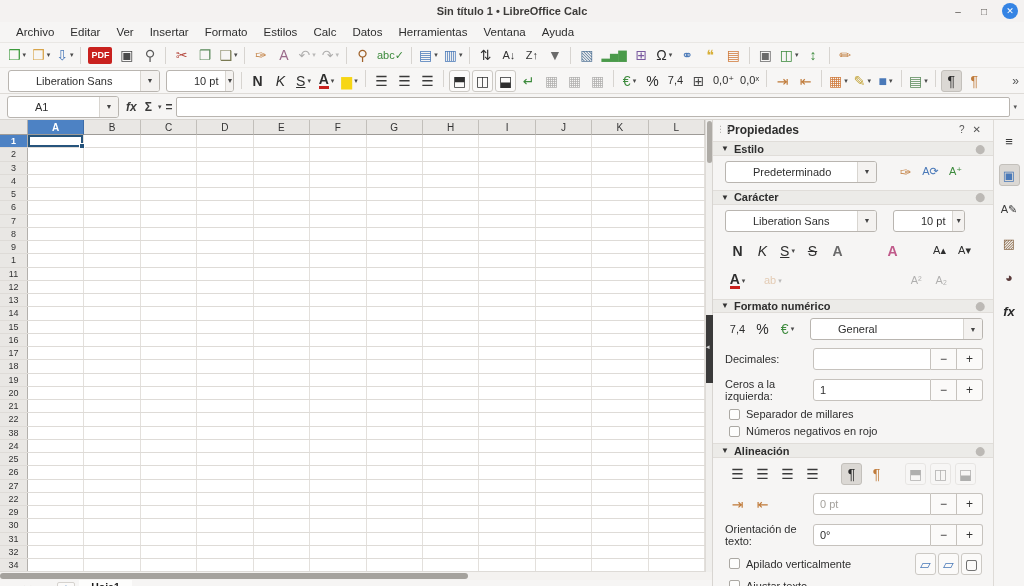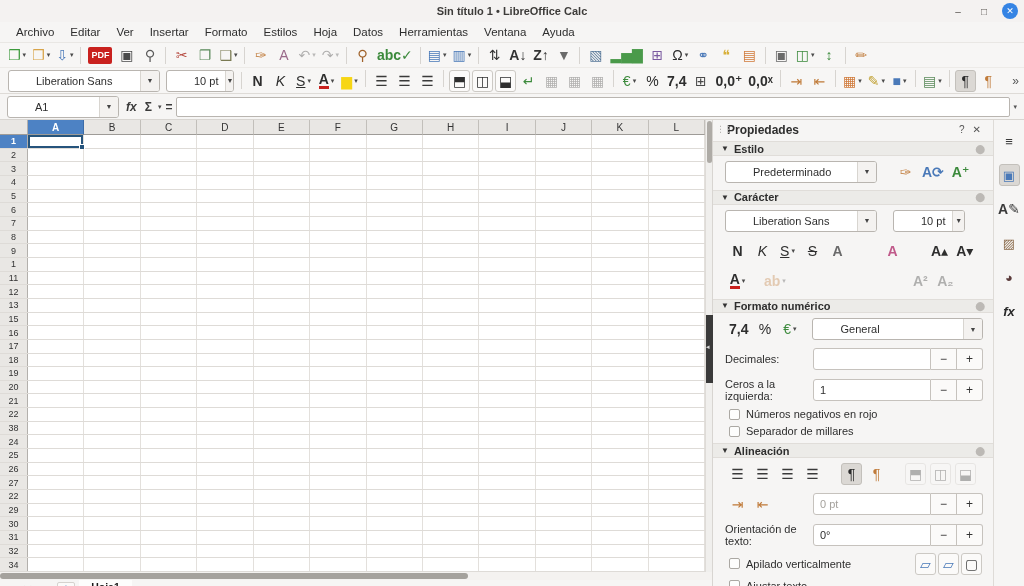--- a/index.html
+++ b/index.html
@@ -20,21 +20,21 @@
   .menubar { height:20px; display:flex; align-items:center; padding:0 8px; background:#f6f5f4; }
   .menubar .mitem { padding:1px 8px; font-size:11.5px; color:#2e2e2e; border-radius:3px; }
 
   
   .toolbar { height:26px; display:flex; align-items:center; padding:0 5px; background:#f7f6f5; }
   #toolbar1 { border-top:1px solid #e9e7e4; border-bottom:1px solid #edebe8; }
   #toolbar2 { border-bottom:1px solid #dedbd7; }
   .tb-btn { height:22px; min-width:21px; padding:0 1px; display:inline-flex; align-items:center;
      justify-content:center; border-radius:3px; margin:0 1px; border:1px solid transparent; }
   .tb-btn .glyph { font-size:14px; line-height:1; }
-  .tb-btn .glyph.small { font-size:14px; font-weight:bold; letter-spacing:0; }
+  .tb-btn .glyph.small { font-size:11px; font-weight:normal; letter-spacing:0; }
   .tb-btn .glyph.chip { color:#fff; font-size:9px; font-weight:bold; padding:4px 3px; border-radius:2px; }
   .tb-btn.pressed { background:#dbd8d4; border-color:#c3c0bb; }
   .tb-btn.disabled { opacity:.35; }
   .tb-btn.boxed { border:1px solid #ccc9c4; background:#fbfaf9; }
   .dd { font-size:7px; color:#4a4a4a; margin-left:2px; }
   .sep { width:1px; height:17px; background:#d7d4d0; margin:0 4px; display:inline-block; }
   .gap { display:inline-block; }
   .b { font-weight:bold; } .i { font-style:italic; } .u { text-decoration:underline; }
   .strike { text-decoration:line-through; }
   .ured { border-bottom:3px solid #c9211e; line-height:.9; }
@@ -138,21 +138,21 @@
   </div>
 </div>
 
 <div class="menubar" id="menubar">
     <button class="mitem">Archivo</button>
     <button class="mitem">Editar</button>
     <button class="mitem">Ver</button>
     <button class="mitem">Insertar</button>
     <button class="mitem">Formato</button>
     <button class="mitem">Estilos</button>
-    <button class="mitem">Hoja</button>
+    <button class="mitem">Calc</button>
     <button class="mitem">Datos</button>
     <button class="mitem">Herramientas</button>
     <button class="mitem">Ventana</button>
     <button class="mitem">Ayuda</button>
   </div>
 
 <div class="toolbar" id="toolbar1">
     <button class="tb-btn">
       <span class="glyph" style="color: rgb(60, 154, 60);">❒</span>
       <span class="dd">▾</span>
@@ -609,20 +609,35 @@
               <div class="cell"></div>
               <div class="cell"></div>
               <div class="cell"></div>
               <div class="cell"></div>
               <div class="cell"></div>
               <div class="cell"></div>
               <div class="cell"></div>
               <div class="cell"></div>
             </div>
             <div class="grow">
+              <div class="rowh">14</div>
+              <div class="cell"></div>
+              <div class="cell"></div>
+              <div class="cell"></div>
+              <div class="cell"></div>
+              <div class="cell"></div>
+              <div class="cell"></div>
+              <div class="cell"></div>
+              <div class="cell"></div>
+              <div class="cell"></div>
+              <div class="cell"></div>
+              <div class="cell"></div>
+              <div class="cell"></div>
+            </div>
+            <div class="grow">
               <div class="rowh">15</div>
               <div class="cell"></div>
               <div class="cell"></div>
               <div class="cell"></div>
               <div class="cell"></div>
               <div class="cell"></div>
               <div class="cell"></div>
               <div class="cell"></div>
               <div class="cell"></div>
               <div class="cell"></div>
@@ -1052,25 +1067,25 @@
       <div class="sb-row">
         <span class="sb-label">Ceros a la izquierda:</span>
         <div class="spinbox">
           <div class="spin-input">1</div>
           <button class="spin-btn">−</button>
           <button class="spin-btn">+</button>
         </div>
       </div>
       <div class="cbrow">
         <span class="cb"></span>
-        <span class="cb-label">Números negativos en rojo</span>
+        <span class="cb-label">Separador de millares</span>
       </div>
       <div class="cbrow">
         <span class="cb"></span>
-        <span class="cb-label">Separador de millares</span>
+        <span class="cb-label">Números negativos en rojo</span>
       </div>
 
       <div class="sb-sect">
         <span class="tri">▼</span>
         <span class="stitle">Alineación</span>
         <span class="more">⬤</span>
       </div>
       <div class="sb-row">
           <button class="tb-btn">
             <span class="glyph" style="color: rgb(58, 58, 58);">☰</span>

